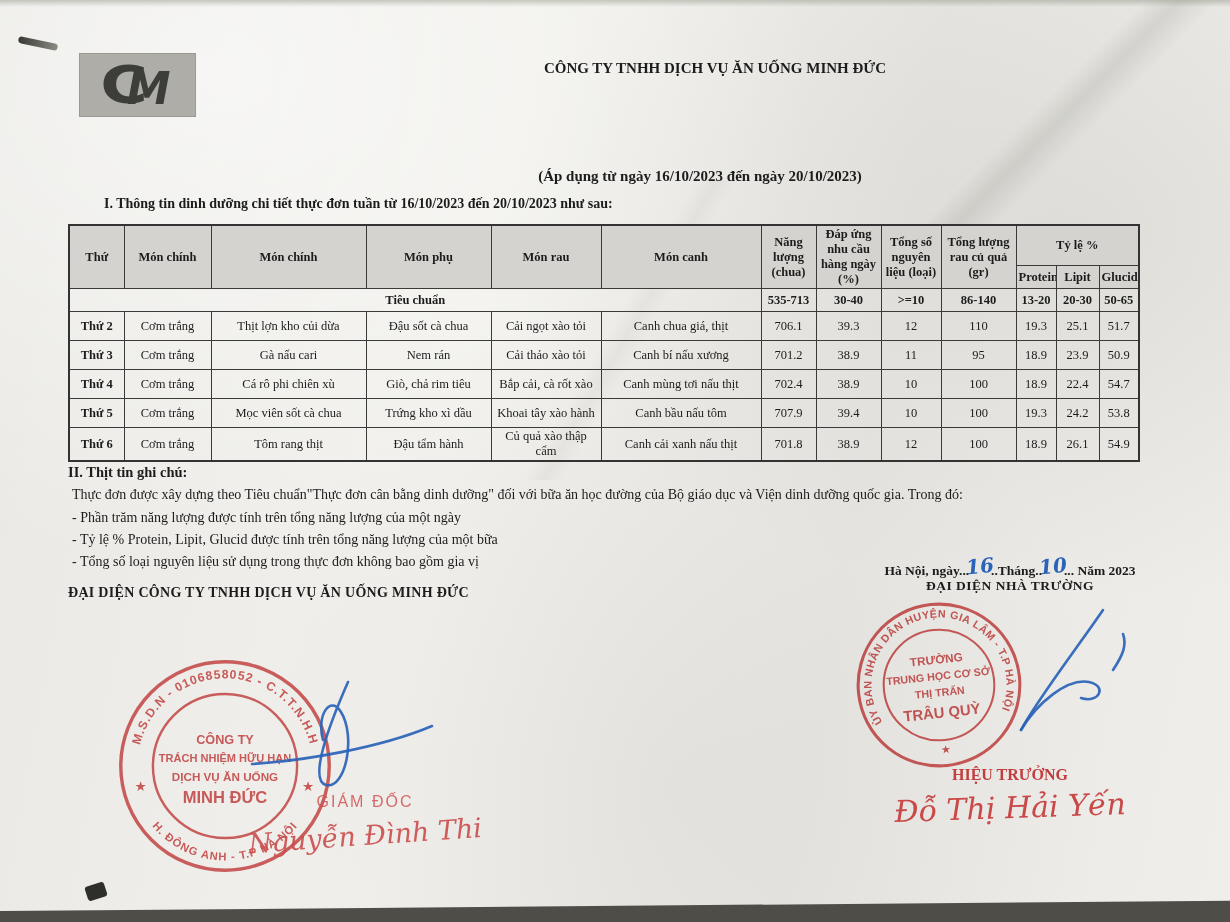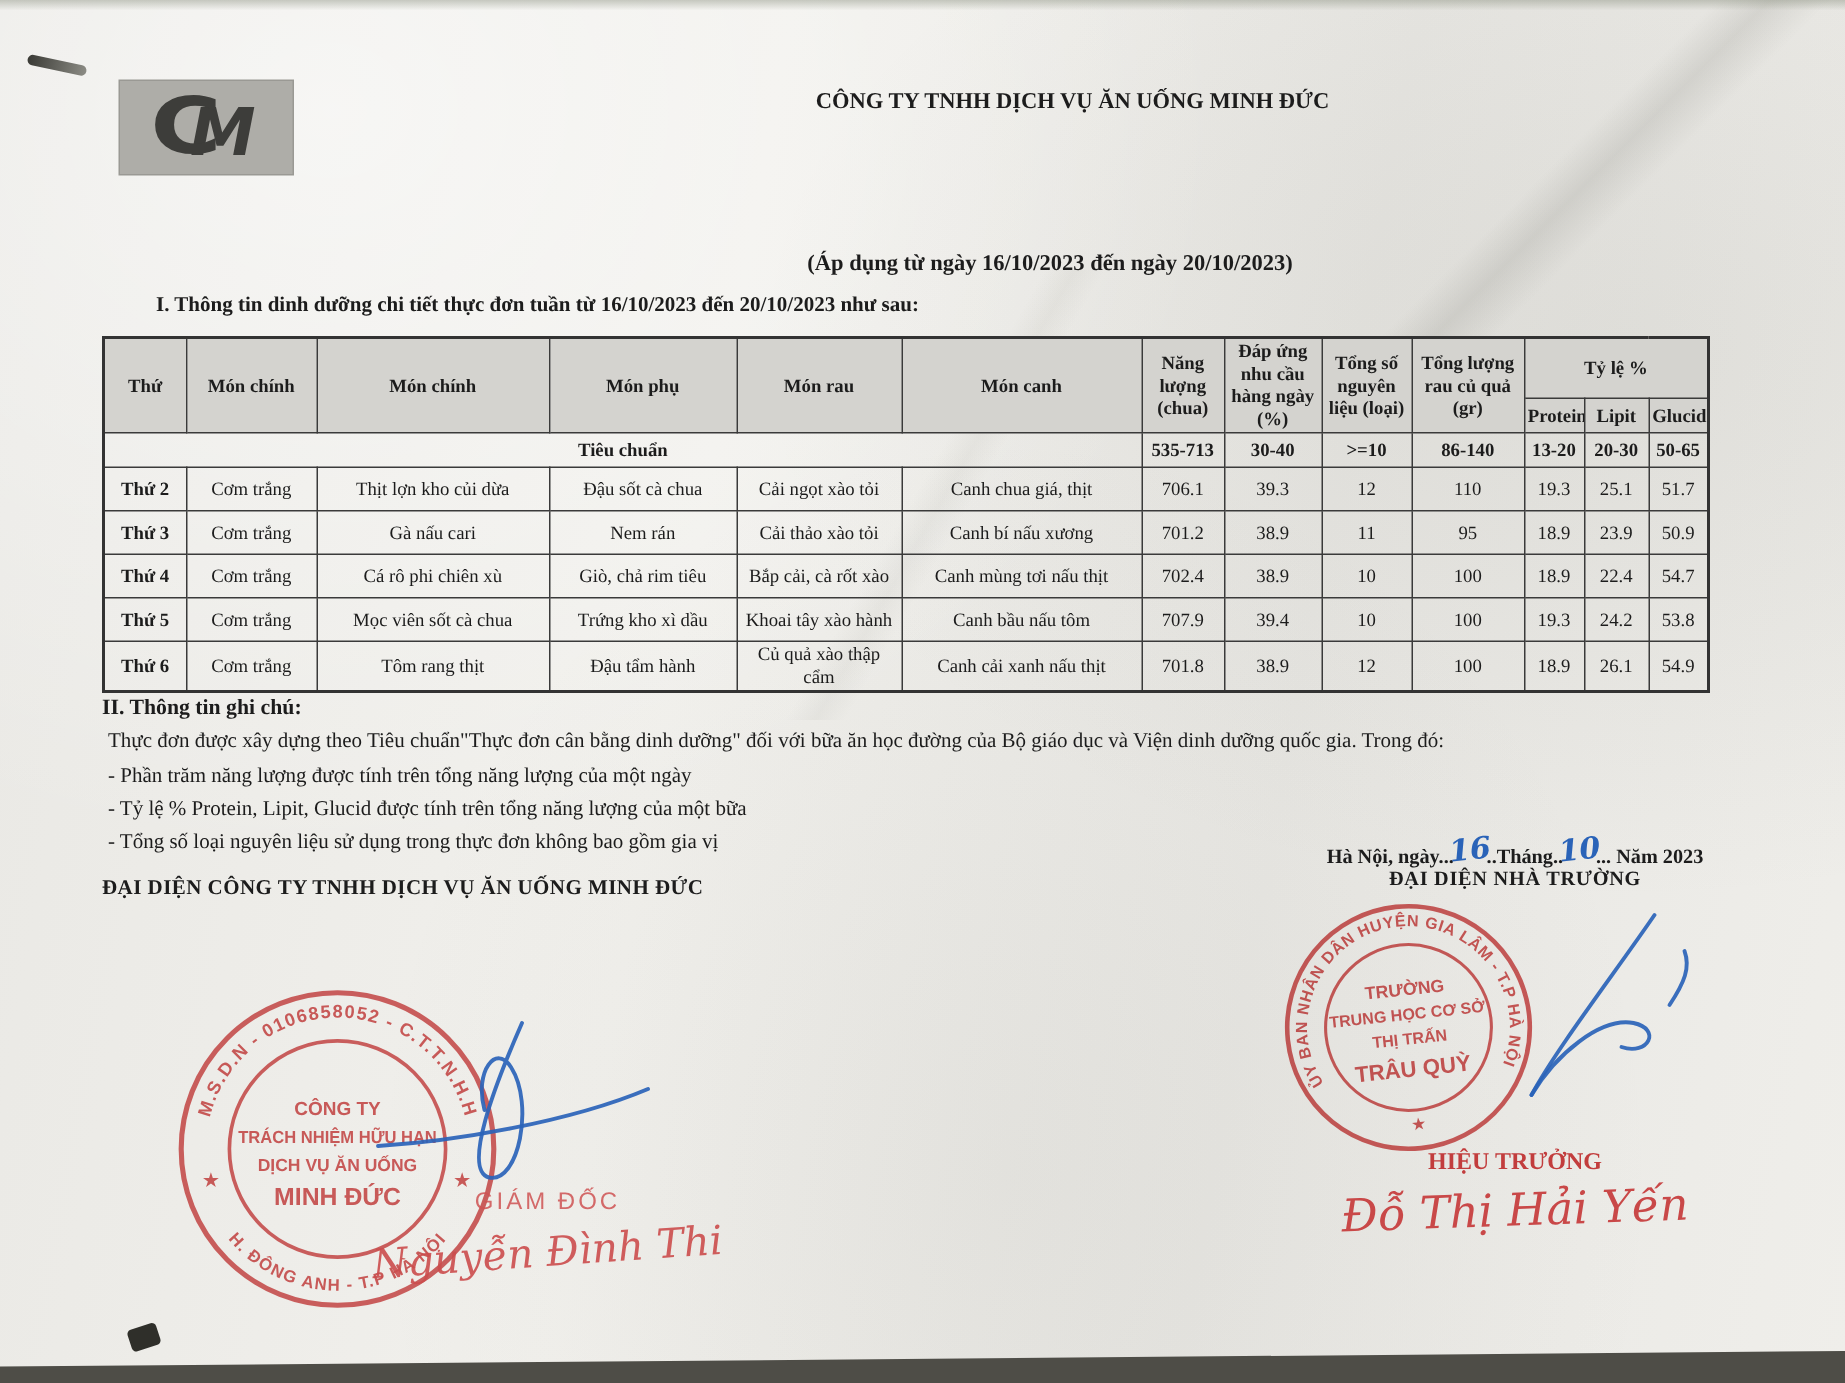--- a/index.html
+++ b/index.html
@@ -217,21 +217,21 @@
       <td>38.9</td>
       <td>12</td>
       <td>100</td>
       <td>18.9</td>
       <td>26.1</td>
       <td>54.9</td>
     </tr>
   </tbody>
     </table>
 
-  <div class="abs b sec2">II. Thông tin ghi chú:</div>
+  <div class="abs b sec2">II. Thịt tin ghi chú:</div>
   <div class="abs note n1">Thực đơn được xây dựng theo Tiêu chuẩn"Thực đơn cân bằng dinh dưỡng"  đối với bữa ăn học đường của Bộ giáo dục và Viện dinh dưỡng quốc gia. Trong đó:</div>
   <div class="abs note n2">- Phần trăm năng lượng được tính trên tổng năng lượng của một ngày</div>
   <div class="abs note n3">- Tỷ lệ % Protein, Lipit, Glucid được tính trên tổng năng lượng của một bữa</div>
   <div class="abs note n4">- Tổng số loại nguyên liệu sử dụng trong thực đơn không bao gồm gia vị</div>
 
   <div class="abs ctr date-line">
     <span>Hà Nội, ngày...</span><span class="hand">16</span><span>..Tháng..</span><span class="hand">10</span><span>... Năm 2023</span>
   </div>
   <div class="abs ctr b school-rep">ĐẠI DIỆN NHÀ TRƯỜNG</div>
   <div class="abs b company-rep">ĐẠI DIỆN CÔNG TY TNHH DỊCH VỤ ĂN UỐNG MINH ĐỨC</div>

